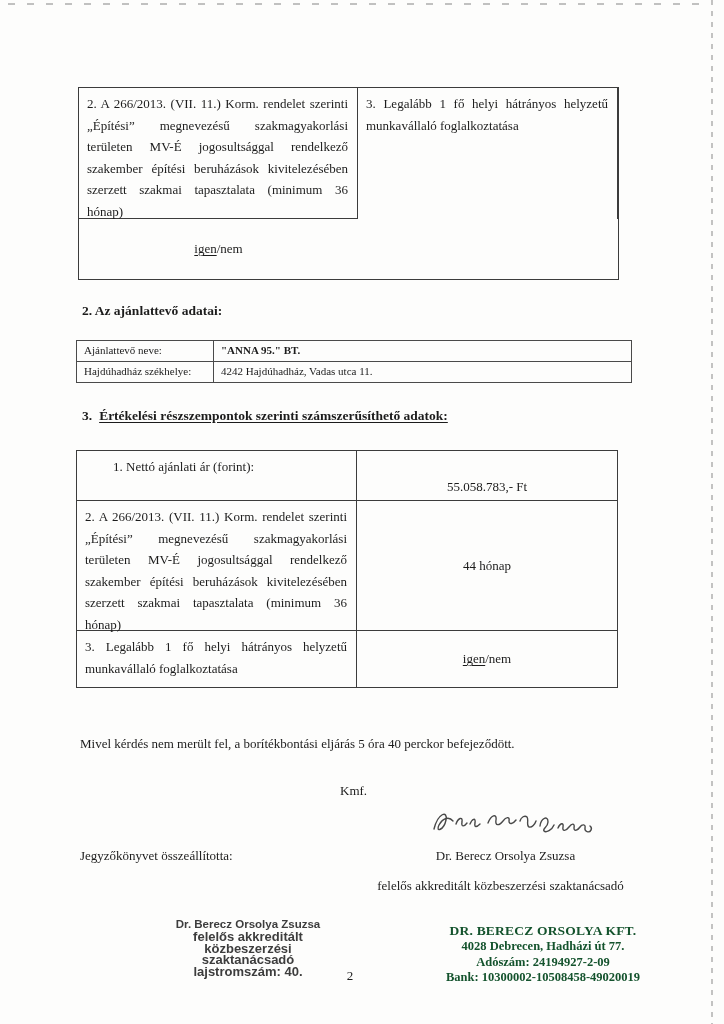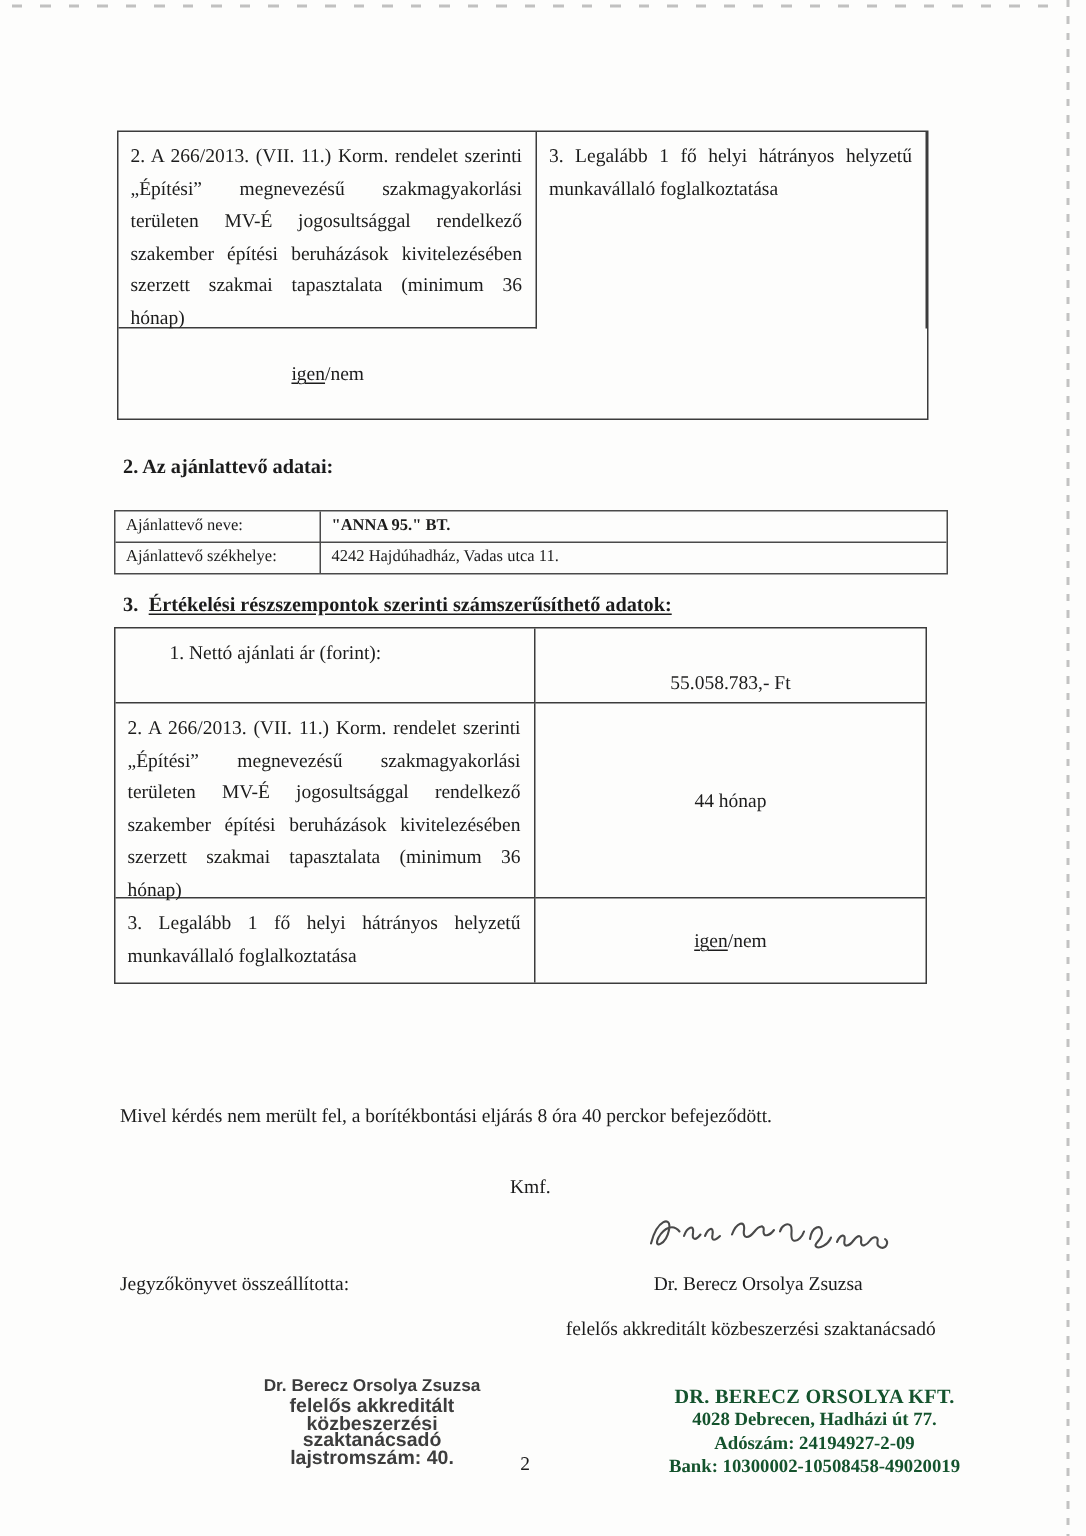--- a/index.html
+++ b/index.html
@@ -30,21 +30,21 @@
   
   #table1{left:78px;top:87px;width:539px;height:191px;
     grid-template-columns:279px 1fr;grid-template-rows:131px 1fr;}
   
   #table2{left:76px;top:340px;width:554px;height:41px;
     border:1.2px solid #4a4a4a;grid-template-columns:137px 1fr;grid-template-rows:1fr 1fr;}
   #table2 .cell{font-size:11px;line-height:19px;padding:0 0 1px 7px;display:flex;align-items:center;}
   #table2 .b-right{border-right:1.2px solid #4a4a4a;}
   #table2 .b-bottom{border-bottom:1.2px solid #4a4a4a;}
   
-  #table3{left:76px;top:418px;width:540px;height:236px;
+  #table3{left:76px;top:450px;width:540px;height:236px;
     grid-template-columns:280px 1fr;grid-template-rows:50px 130px 1fr;}
   #table3 .netto-label{padding:5px 9px 4px 36px;text-align:left;}
   #table3 .netto-value{display:flex;align-items:flex-end;justify-content:center;padding-bottom:3px;}
 
   .heading{position:absolute;font-weight:bold;font-size:13.5px;white-space:nowrap;}
 
   .bodytext{position:absolute;font-size:13px;white-space:nowrap;}
   .center-block{text-align:center;}
 
   
@@ -81,40 +81,40 @@
     <div class="cell value">
       <span><span class="u">igen</span><span>/nem</span></span>
     </div>
   </div>
 
   <div class="heading" style="left:82px;top:303px;">2. Az ajánlattevő adatai:</div>
 
   <div id="table2" class="scan-table">
     <div class="cell b-right b-bottom">Ajánlattevő neve:</div>
     <div class="cell b-bottom" style="font-weight:bold;">"ANNA 95." BT.</div>
-    <div class="cell b-right">Ajánlattevő székhelye:</div>
+    <div class="cell b-right">Hajdúhadház székhelye:</div>
     <div class="cell">4242 Hajdúhadház, Vadas utca 11.</div>
   </div>
 
-  <div class="heading" style="left:82px;top:395px;">
+  <div class="heading" style="left:82px;top:408px;">
     <span style="margin-right:7px;">3.</span><span class="u">Értékelési részszempontok szerinti számszerűsíthető adatok:</span>
   </div>
 
   <div id="table3" class="scan-table">
     <div class="cell label netto-label b-right b-bottom">1. Nettó ajánlati ár (forint):</div>
     <div class="cell netto-value b-bottom">55.058.783,- Ft</div>
     <div class="cell label b-right b-bottom">2. A 266/2013. (VII. 11.) Korm. rendelet szerinti „Építési” megnevezésű szakmagyakorlási területen MV-É jogosultsággal rendelkező szakember építési beruházások kivitelezésében szerzett szakmai tapasztalata (minimum 36 hónap)</div>
     <div class="cell value b-bottom">44 hónap</div>
     <div class="cell label b-right">3. Legalább 1 fő helyi hátrányos helyzetű munkavállaló foglalkoztatása</div>
     <div class="cell value">
       <span><span class="u">igen</span><span>/nem</span></span>
     </div>
   </div>
 
-  <div class="bodytext" style="left:80px;top:736px;">Mivel kérdés nem merült fel, a borítékbontási eljárás 8 óra 40 perckor befejeződött.</div>
+  <div class="bodytext" style="left:80px;top:736px;">Mivel kérdés nem merült fel, a borítékbontási eljárás 5 óra 40 perckor befejeződött.</div>
 
   <div class="bodytext" style="left:340px;top:783px;">Kmf.</div>
 
   <svg id="signature" width="172" height="36" viewBox="0 0 172 36">
     <g stroke="#2a2a2a" stroke-width="1.4" fill="none" stroke-linecap="round" opacity=".85">
       <path d="M6 25 C10 9 20 6 18 16 C16 26 7 29 11 21 C15 14 21 12 25 17 M28 20 c2-6 7-8 6-2 c-1 5 2 5 5 1 m3 1 c2-5 6-7 5-1 c-1 5 2 4 5 1"></path>
       <path d="M60 19 c3-8 9-10 8-3 c-1 6 3 6 7 1 c3-4 7-5 6 0 c0 4 4 3 7-1 m4 1 c1-4 5-6 7-4 c2 2-1 9 2 10 c3 1 6-3 7-6"></path>
       <path d="M112 22 c1-8 8-11 8-4 c0 5-6 7-4 9 c2 2 8-1 10-6 m4 3 c2-5 6-6 5-1 c-1 5 3 4 6 0 c3-4 6-4 5 1 c0 4 4 2 6-1 c2-3 6-3 5 1 a3.2 3.2 0 1 0 5-2"></path>
     </g>
   </svg>

